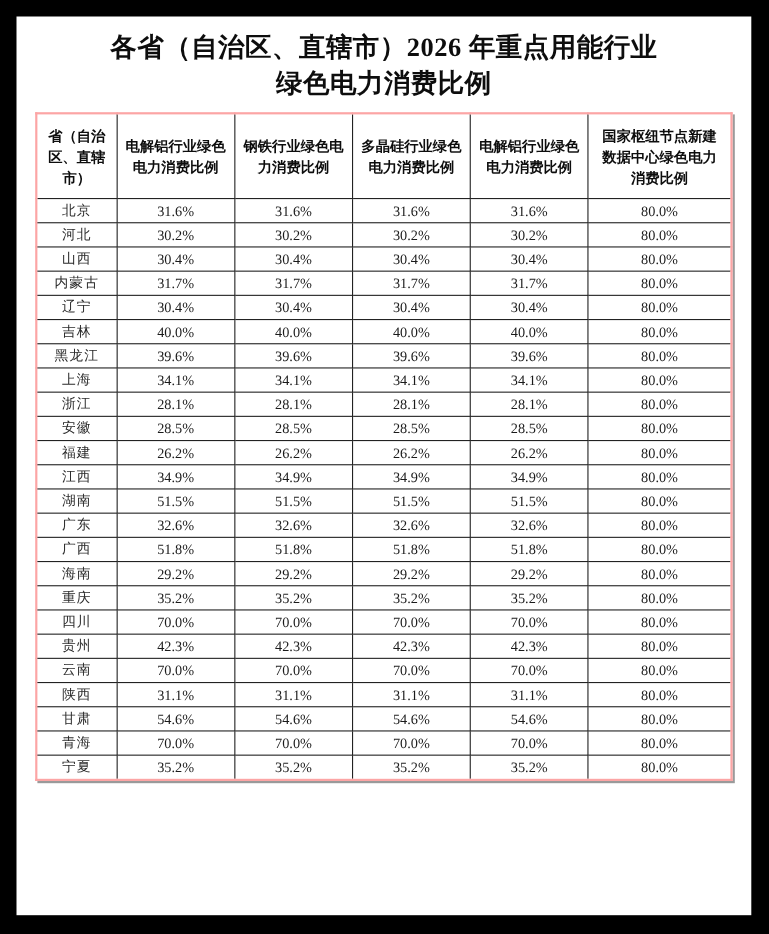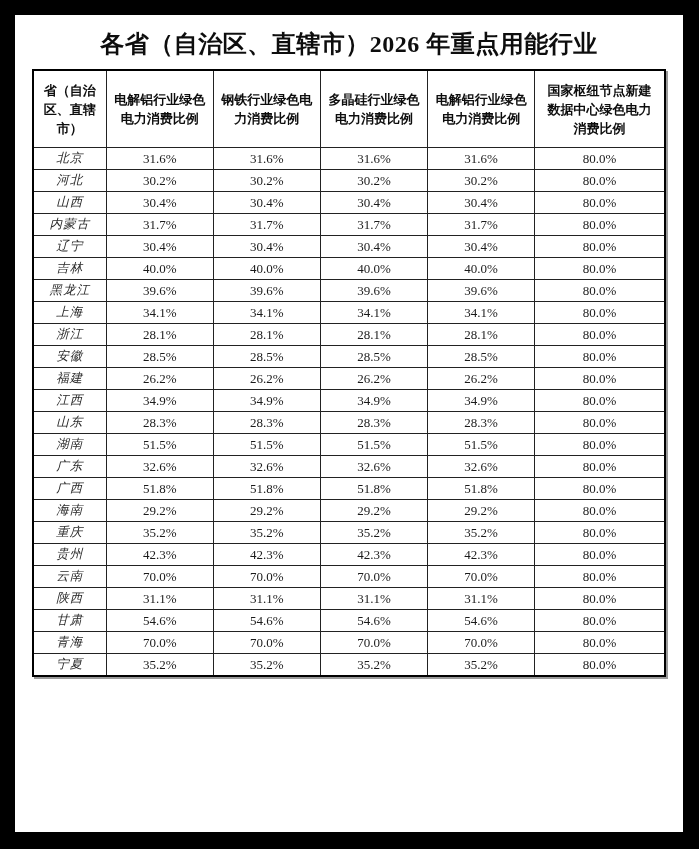--- a/index.html
+++ b/index.html
@@ -36,21 +36,21 @@
     color: #0d0d0d;
     letter-spacing: 0.5px;
   }
   table.data-table {
     border-collapse: collapse;
     table-layout: fixed;
     width: 634px;
     margin: 0 auto;
     background: #ffffff;
     box-shadow: 2px 2px 0 #9a9a9a;
-    border: 2px solid #000000;
+    border: 2px solid #fca5a5;
   }
   col.col-province   { width: 73px;  }
   col.col-industry   { width: 107px; }
   col.col-datacenter { width: 130px; }
   th, td {
     border: 1.5px solid #222222;
     text-align: center;
     vertical-align: middle;
     overflow: hidden;
   }
@@ -67,35 +67,35 @@
     height: 21px;
     padding: 0 2px;
     font-size: 13px;
     color: #1a1a1a;
   }
   tbody td.province {
     font-family: "Liberation Serif", "DejaVu Serif", serif;
     font-size: 12.5px;
     letter-spacing: 1px;
     color: #2a2a2a;
-    font-style: italic;
   }
   tbody td.value {
     font-family: "Liberation Serif", "DejaVu Serif", serif;
     font-size: 13px;
   }
 </style>
 </head>
 <body>
 
 <div class="frame">
   <div class="page">
 
     <div class="title">
       <span>各省（自治区、直辖市）2026 年重点用能行业</span><br>
+      <span>绿色电力消费比例</span>
     </div>
 
     <table class="data-table">
       <colgroup>
         <col class="col-province">
         <col class="col-industry">
         <col class="col-industry">
         <col class="col-industry">
         <col class="col-industry">
         <col class="col-datacenter">
@@ -201,28 +201,20 @@
           </tr>
           <tr>
             <td class="province">江西</td>
             <td class="value">34.9%</td>
             <td class="value">34.9%</td>
             <td class="value">34.9%</td>
             <td class="value">34.9%</td>
             <td class="value">80.0%</td>
           </tr>
           <tr>
-            <td class="province">山东</td>
-            <td class="value">28.3%</td>
-            <td class="value">28.3%</td>
-            <td class="value">28.3%</td>
-            <td class="value">28.3%</td>
-            <td class="value">80.0%</td>
-          </tr>
-          <tr>
             <td class="province">湖南</td>
             <td class="value">51.5%</td>
             <td class="value">51.5%</td>
             <td class="value">51.5%</td>
             <td class="value">51.5%</td>
             <td class="value">80.0%</td>
           </tr>
           <tr>
             <td class="province">广东</td>
             <td class="value">32.6%</td>
@@ -249,20 +241,28 @@
           </tr>
           <tr>
             <td class="province">重庆</td>
             <td class="value">35.2%</td>
             <td class="value">35.2%</td>
             <td class="value">35.2%</td>
             <td class="value">35.2%</td>
             <td class="value">80.0%</td>
           </tr>
           <tr>
+            <td class="province">四川</td>
+            <td class="value">70.0%</td>
+            <td class="value">70.0%</td>
+            <td class="value">70.0%</td>
+            <td class="value">70.0%</td>
+            <td class="value">80.0%</td>
+          </tr>
+          <tr>
             <td class="province">贵州</td>
             <td class="value">42.3%</td>
             <td class="value">42.3%</td>
             <td class="value">42.3%</td>
             <td class="value">42.3%</td>
             <td class="value">80.0%</td>
           </tr>
           <tr>
             <td class="province">云南</td>
             <td class="value">70.0%</td>

